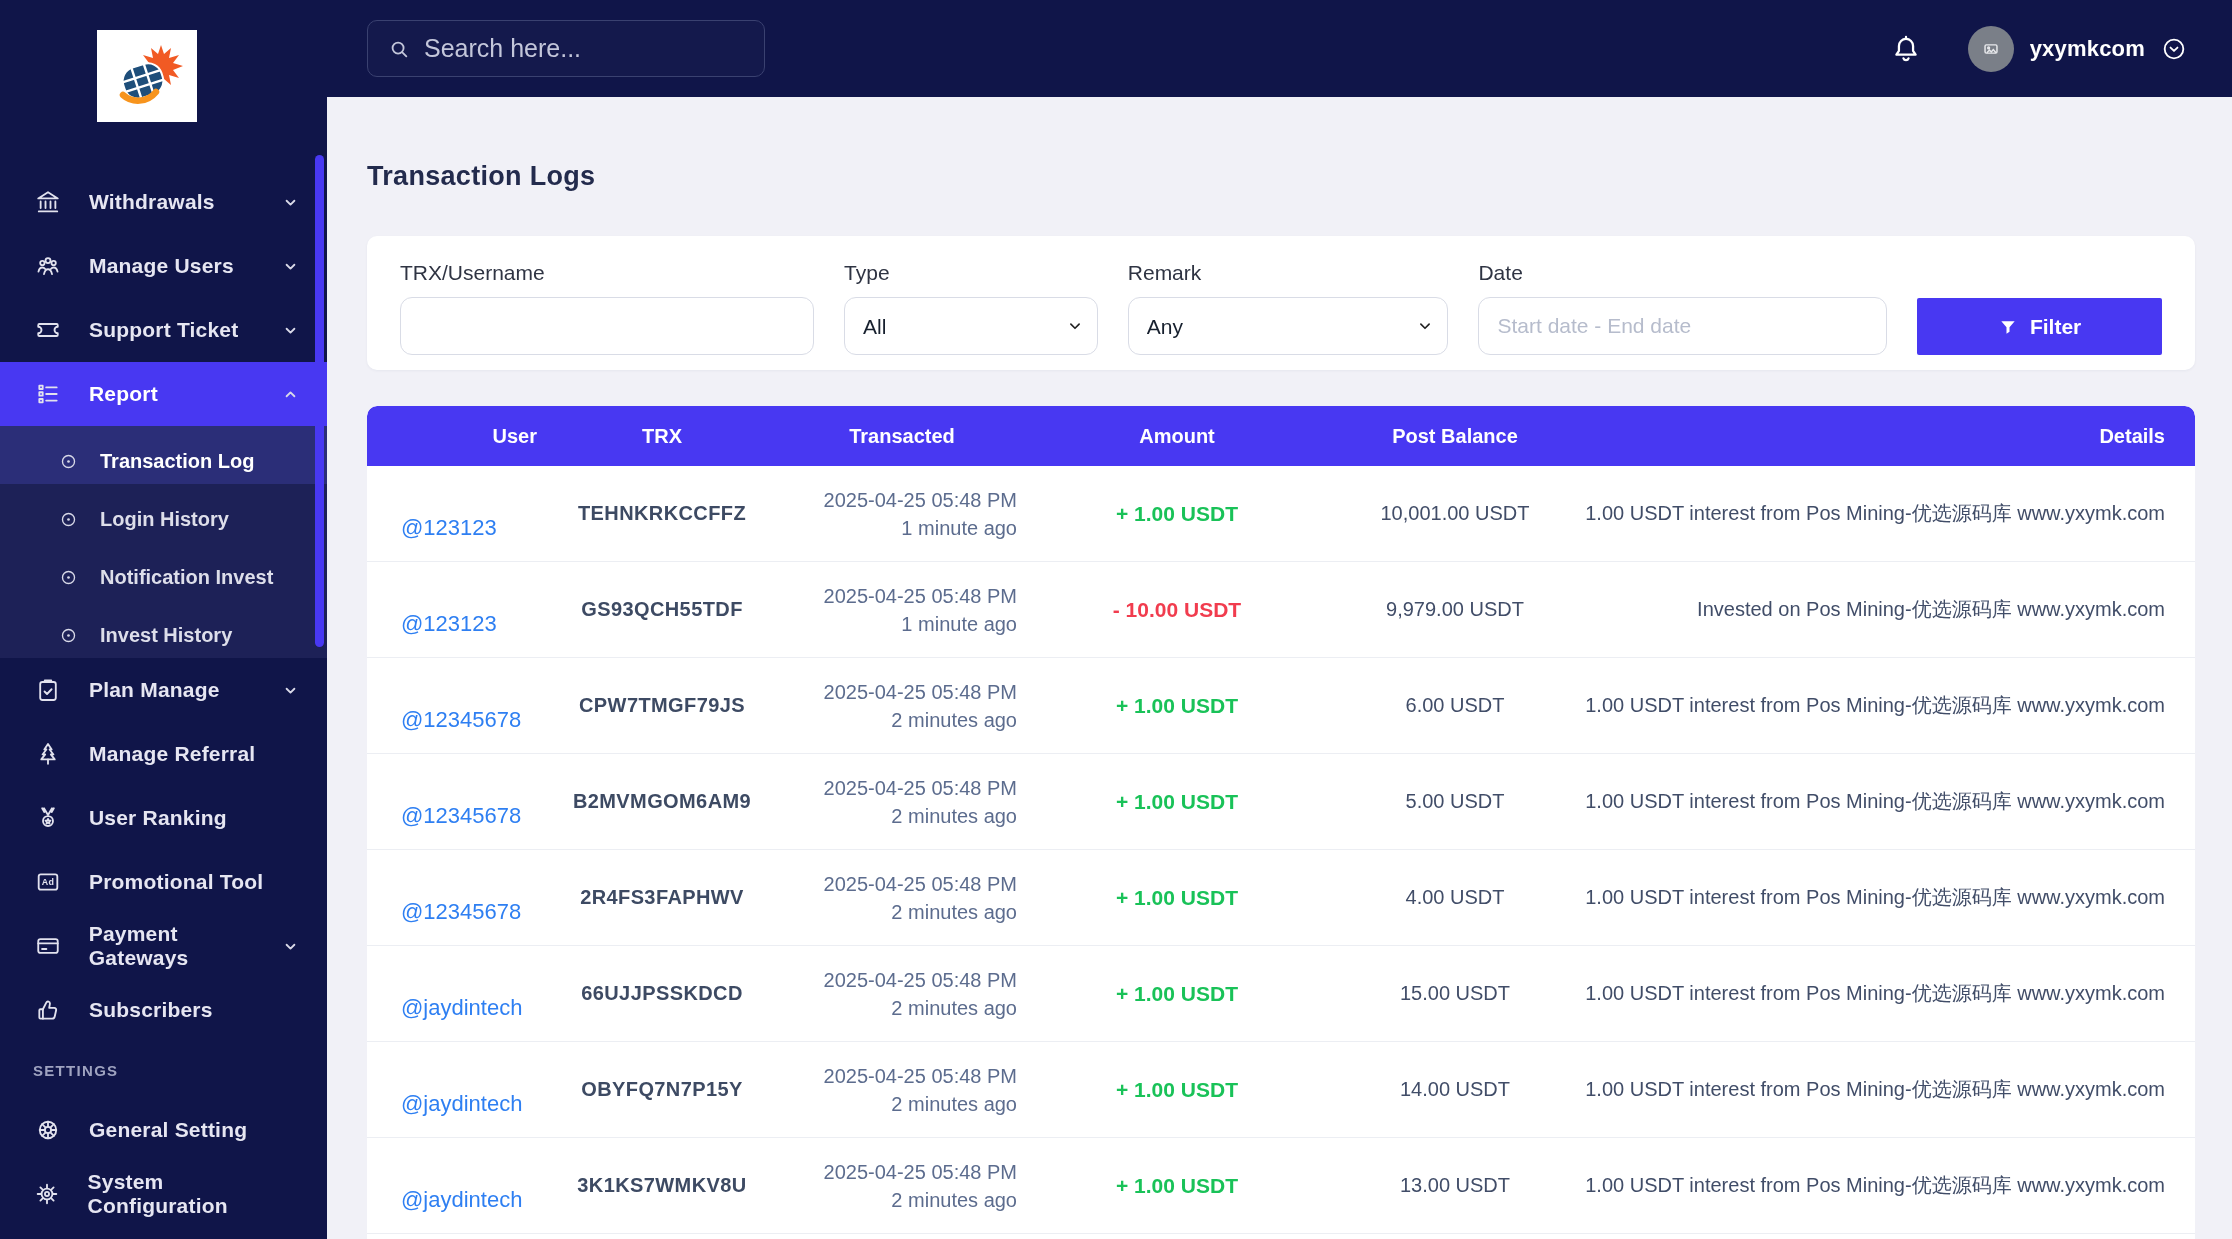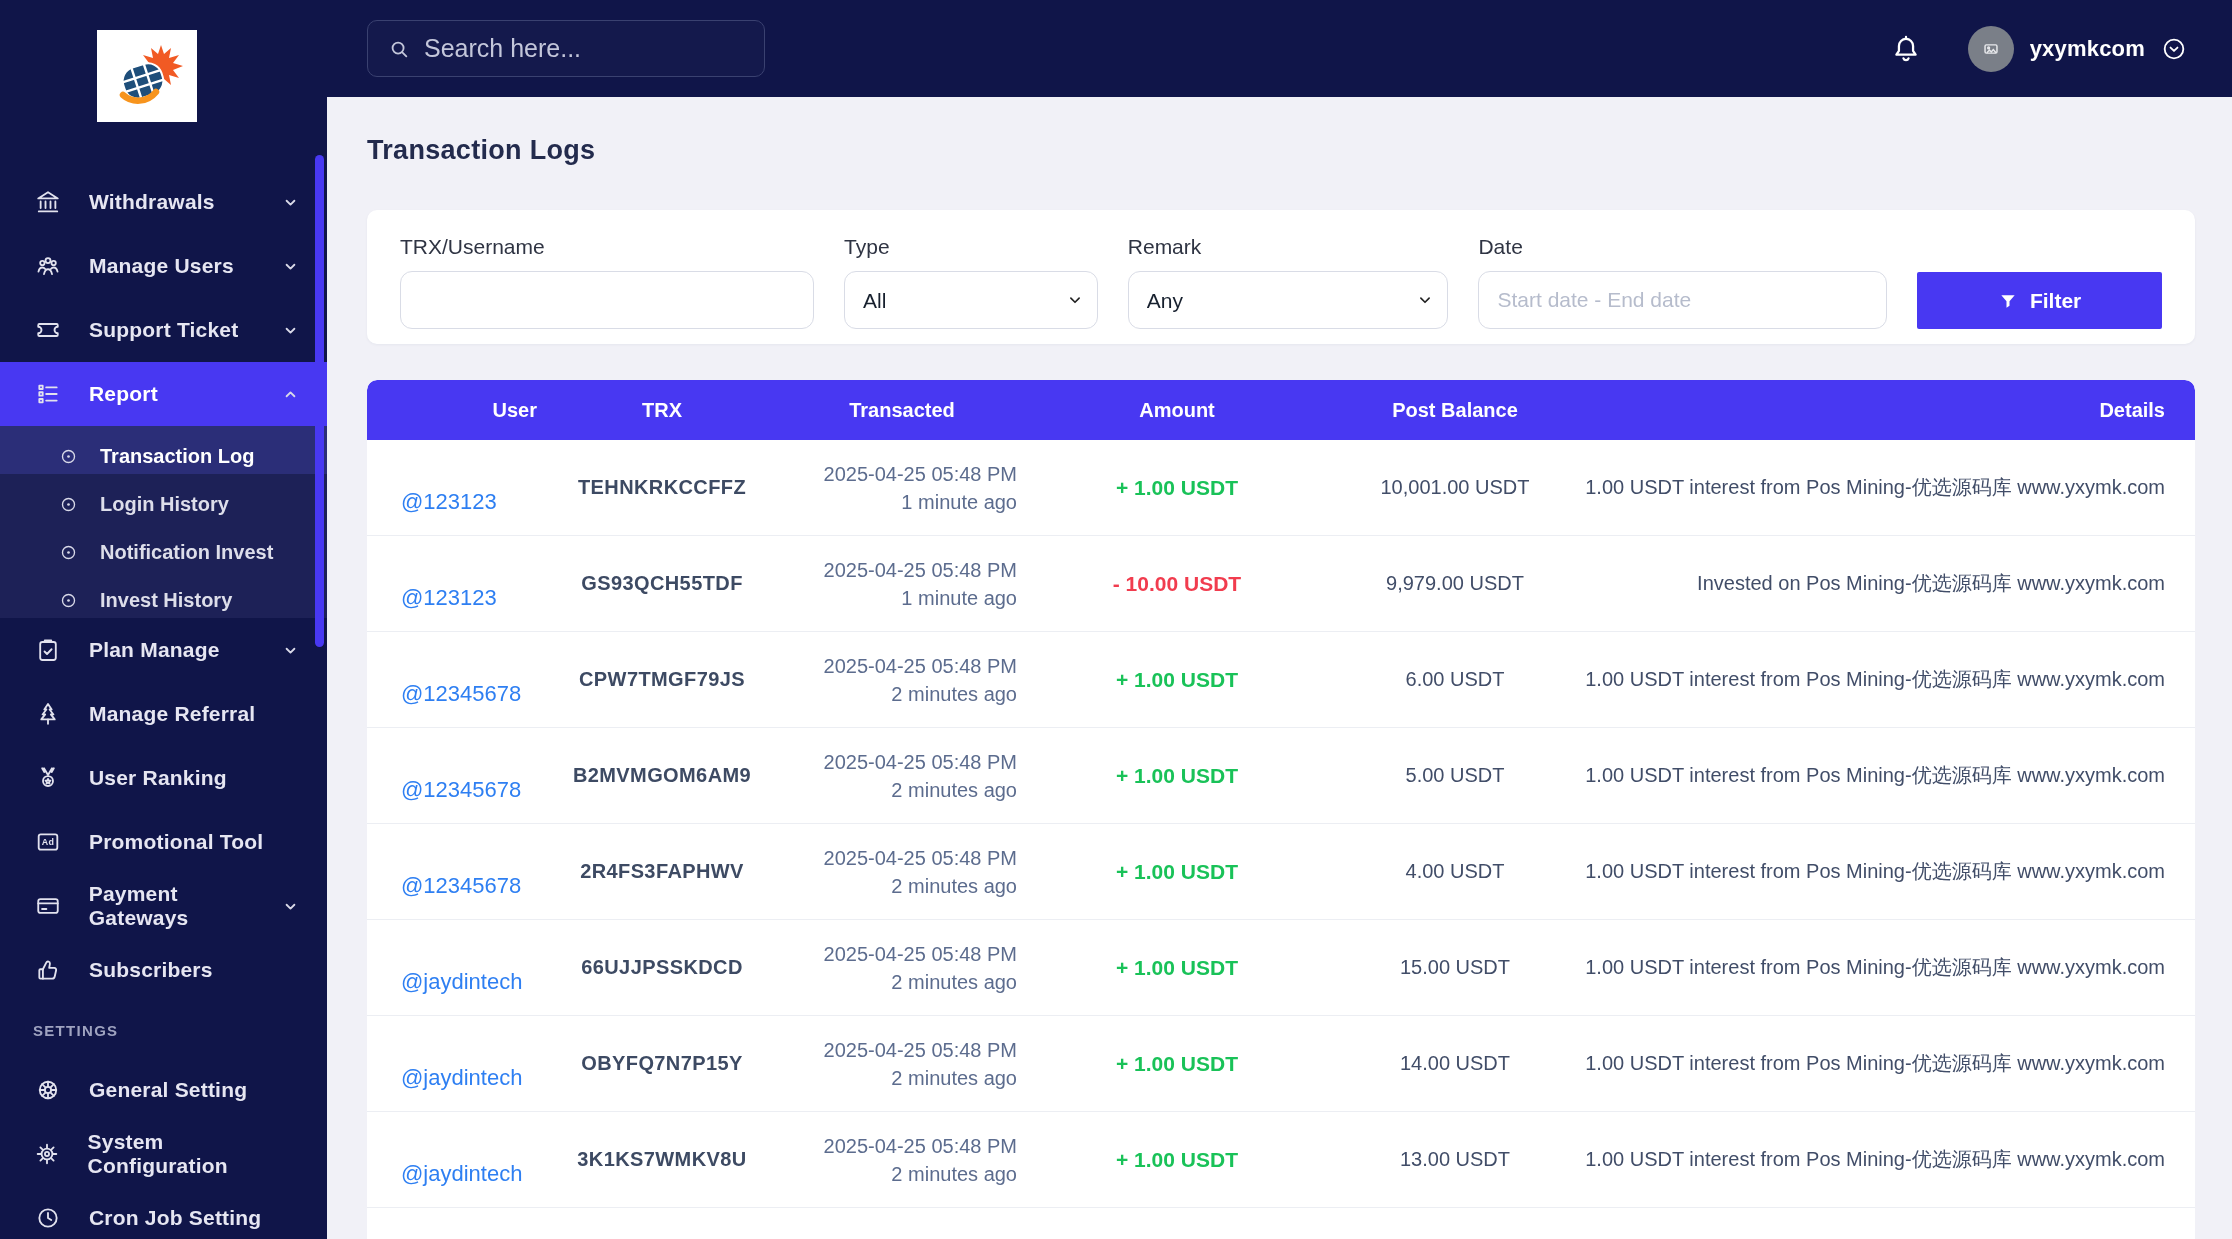--- a/index.html
+++ b/index.html
@@ -14,21 +14,21 @@
   .sidebar{width:327px;min-width:327px;height:100%;background:var(--sidebar-bg);position:relative;overflow:hidden;}
   .logo-box{width:100px;height:92px;background:#fff;margin:30px 0 0 97px;display:flex;align-items:center;justify-content:center;}
   .menu{margin-top:48px;}
   .item{height:64px;display:flex;align-items:center;padding:0 28px 0 33px;color:#E6E6F2;font-size:21px;font-weight:600;letter-spacing:.2px;cursor:pointer;}
   .item .ic{width:30px;display:flex;justify-content:center;margin-right:26px;color:#E2E2EE;}
   .item .ic svg{width:26px;height:26px;}
   .item .chev{margin-left:auto;color:#D9D9E8;display:flex;}
   .item .chev svg{width:17px;height:17px;}
   .item.active{background:var(--accent);color:#fff;}
   .subgroup{background:var(--submenu-bg);}
-  .sub{height:48px;display:flex;align-items:center;padding:12px 28px 0 56px;color:#DDDEEA;font-size:20px;font-weight:600;cursor:pointer;}
+  .sub{height:58px;display:flex;align-items:center;padding:12px 28px 0 56px;color:#DDDEEA;font-size:20px;font-weight:600;cursor:pointer;}
   .sub .ic{width:24px;display:flex;justify-content:center;margin-right:20px;color:#D8D9E8;}
   .sub .ic svg{width:19px;height:19px;}
   .sub.active{background:var(--submenu-active-bg);color:#fff;}
   .menu-heading{height:56px;display:flex;align-items:center;padding-left:33px;color:#9FA3C0;font-size:15px;font-weight:700;letter-spacing:1.3px;}
   .scroll-thumb{position:absolute;top:155px;right:3px;width:9px;height:492px;border-radius:5px;background:var(--accent);}
 
   
   .main{flex:1;display:flex;flex-direction:column;height:100%;}
   .topbar{height:97px;min-height:97px;background:var(--sidebar-bg);display:flex;align-items:center;padding:0 45px 0 40px;}
   .search-box{width:398px;height:57px;border:1.5px solid #3A4170;border-radius:10px;display:flex;align-items:center;padding:0 18px 0 20px;gap:14px;background:rgba(255,255,255,0.02);}
@@ -40,21 +40,21 @@
   .bell{color:#fff;display:flex;margin-right:46px;cursor:pointer;}
   .bell svg{width:32px;height:32px;}
   .avatar{width:46px;height:46px;border-radius:50%;background:#7A7F88;display:flex;align-items:center;justify-content:center;color:#E8E9EC;cursor:pointer;}
   .avatar svg{width:22px;height:22px;}
   .top-user{display:flex;align-items:center;gap:16px;cursor:pointer;}
   .uname{color:#fff;font-size:22px;font-weight:700;letter-spacing:.2px;}
   .uchev{color:#fff;display:flex;}
   .uchev svg{width:26px;height:26px;}
 
   
-  .content{flex:1;padding:38px 37px 12px 40px;overflow:hidden;}
+  .content{flex:1;padding:38px 37px 12px 40px;overflow:hidden;margin-top:26px;}
   .page-title{font-size:27px;font-weight:700;color:#232B4D;letter-spacing:.3px;}
 
   .filter-card{margin-top:44px;background:#fff;border-radius:10px;padding:26px 33px 15px 33px;display:flex;gap:30px;box-shadow:0 1px 3px rgba(25,30,80,.05);}
   .f-field{display:flex;flex-direction:column;}
   .f-label{font-size:21px;color:#2F3443;font-weight:500;line-height:1;margin-bottom:14px;}
   .f-input,.select-wrap select{height:58px;border:1px solid #D9DCE6;border-radius:12px;font-size:21px;color:#17202E;padding:0 18px;background:#fff;font-family:inherit;outline:none;width:100%;}
   .f-input::placeholder{color:#B6BCCC;}
   .select-wrap{position:relative;}
   .select-wrap select{appearance:none;-webkit-appearance:none;padding-right:44px;cursor:pointer;}
   .select-wrap .sel-chev{position:absolute;right:14px;top:50%;transform:translateY(-50%);pointer-events:none;color:#222;display:flex;}

